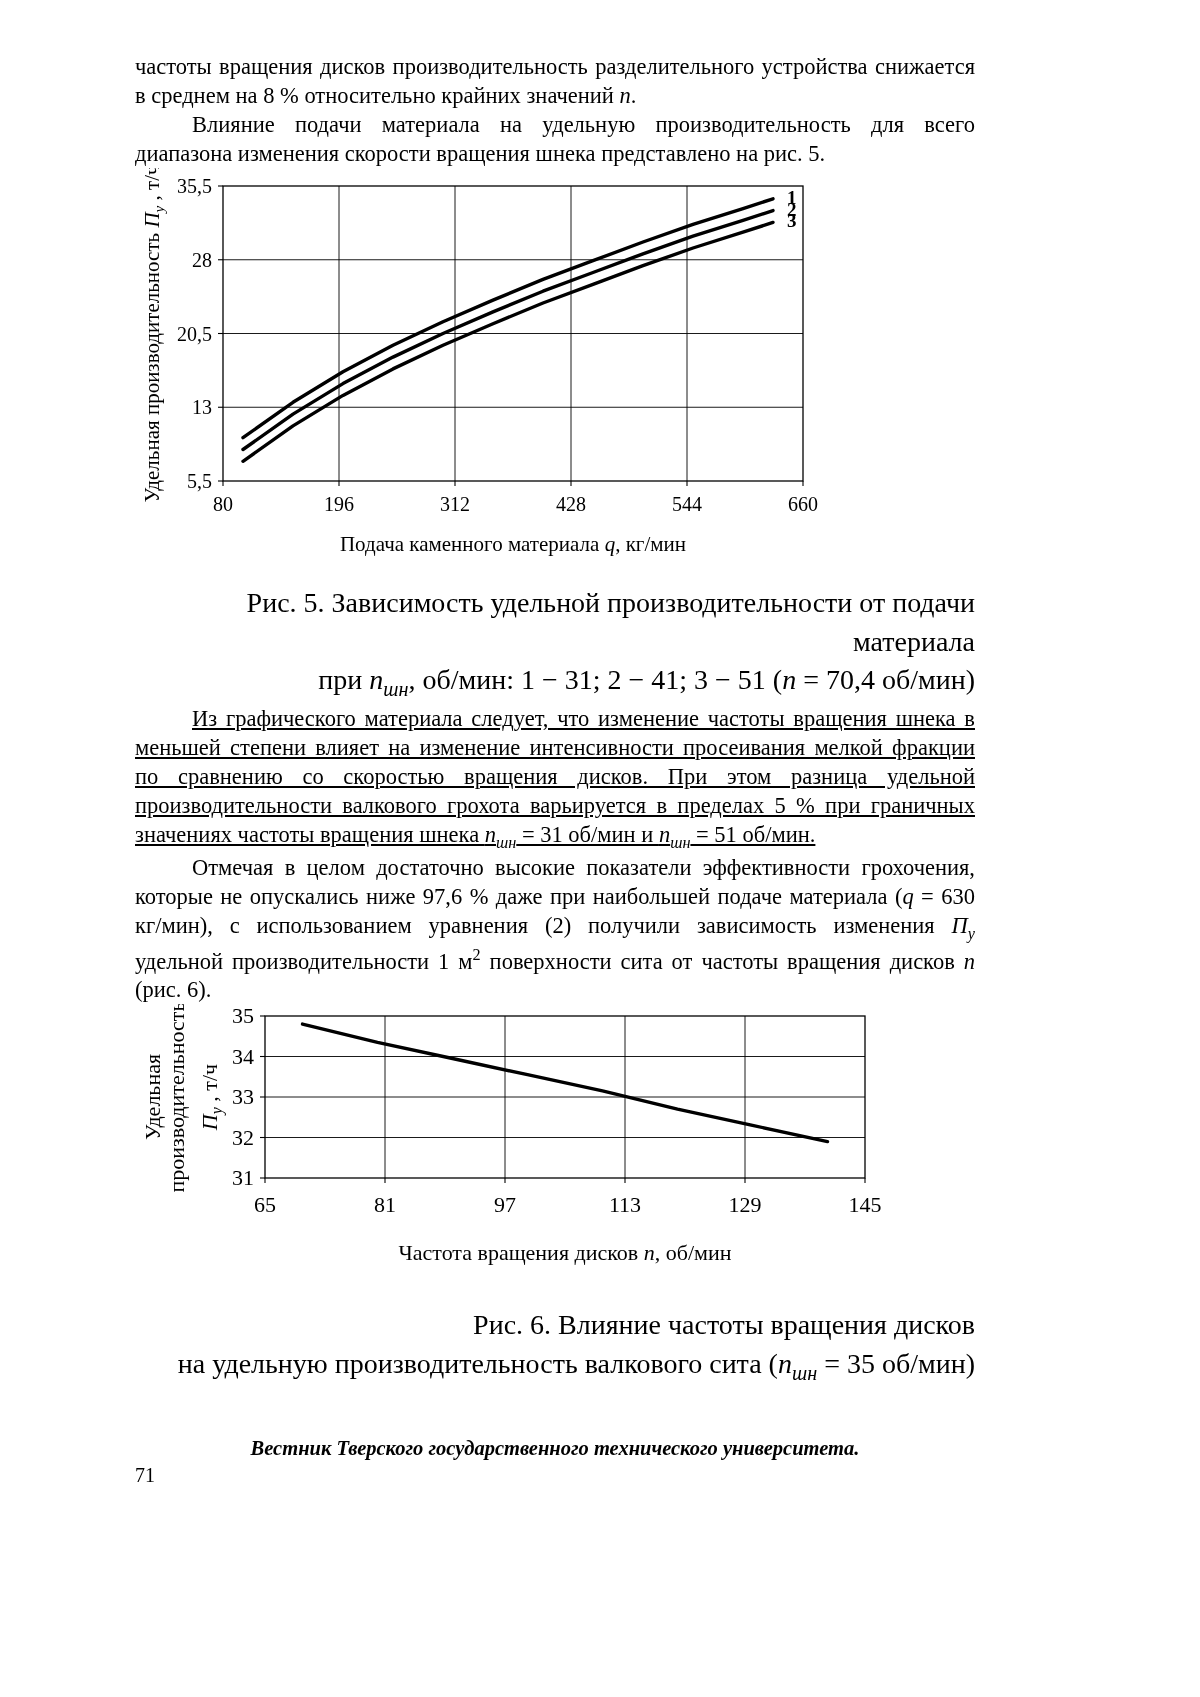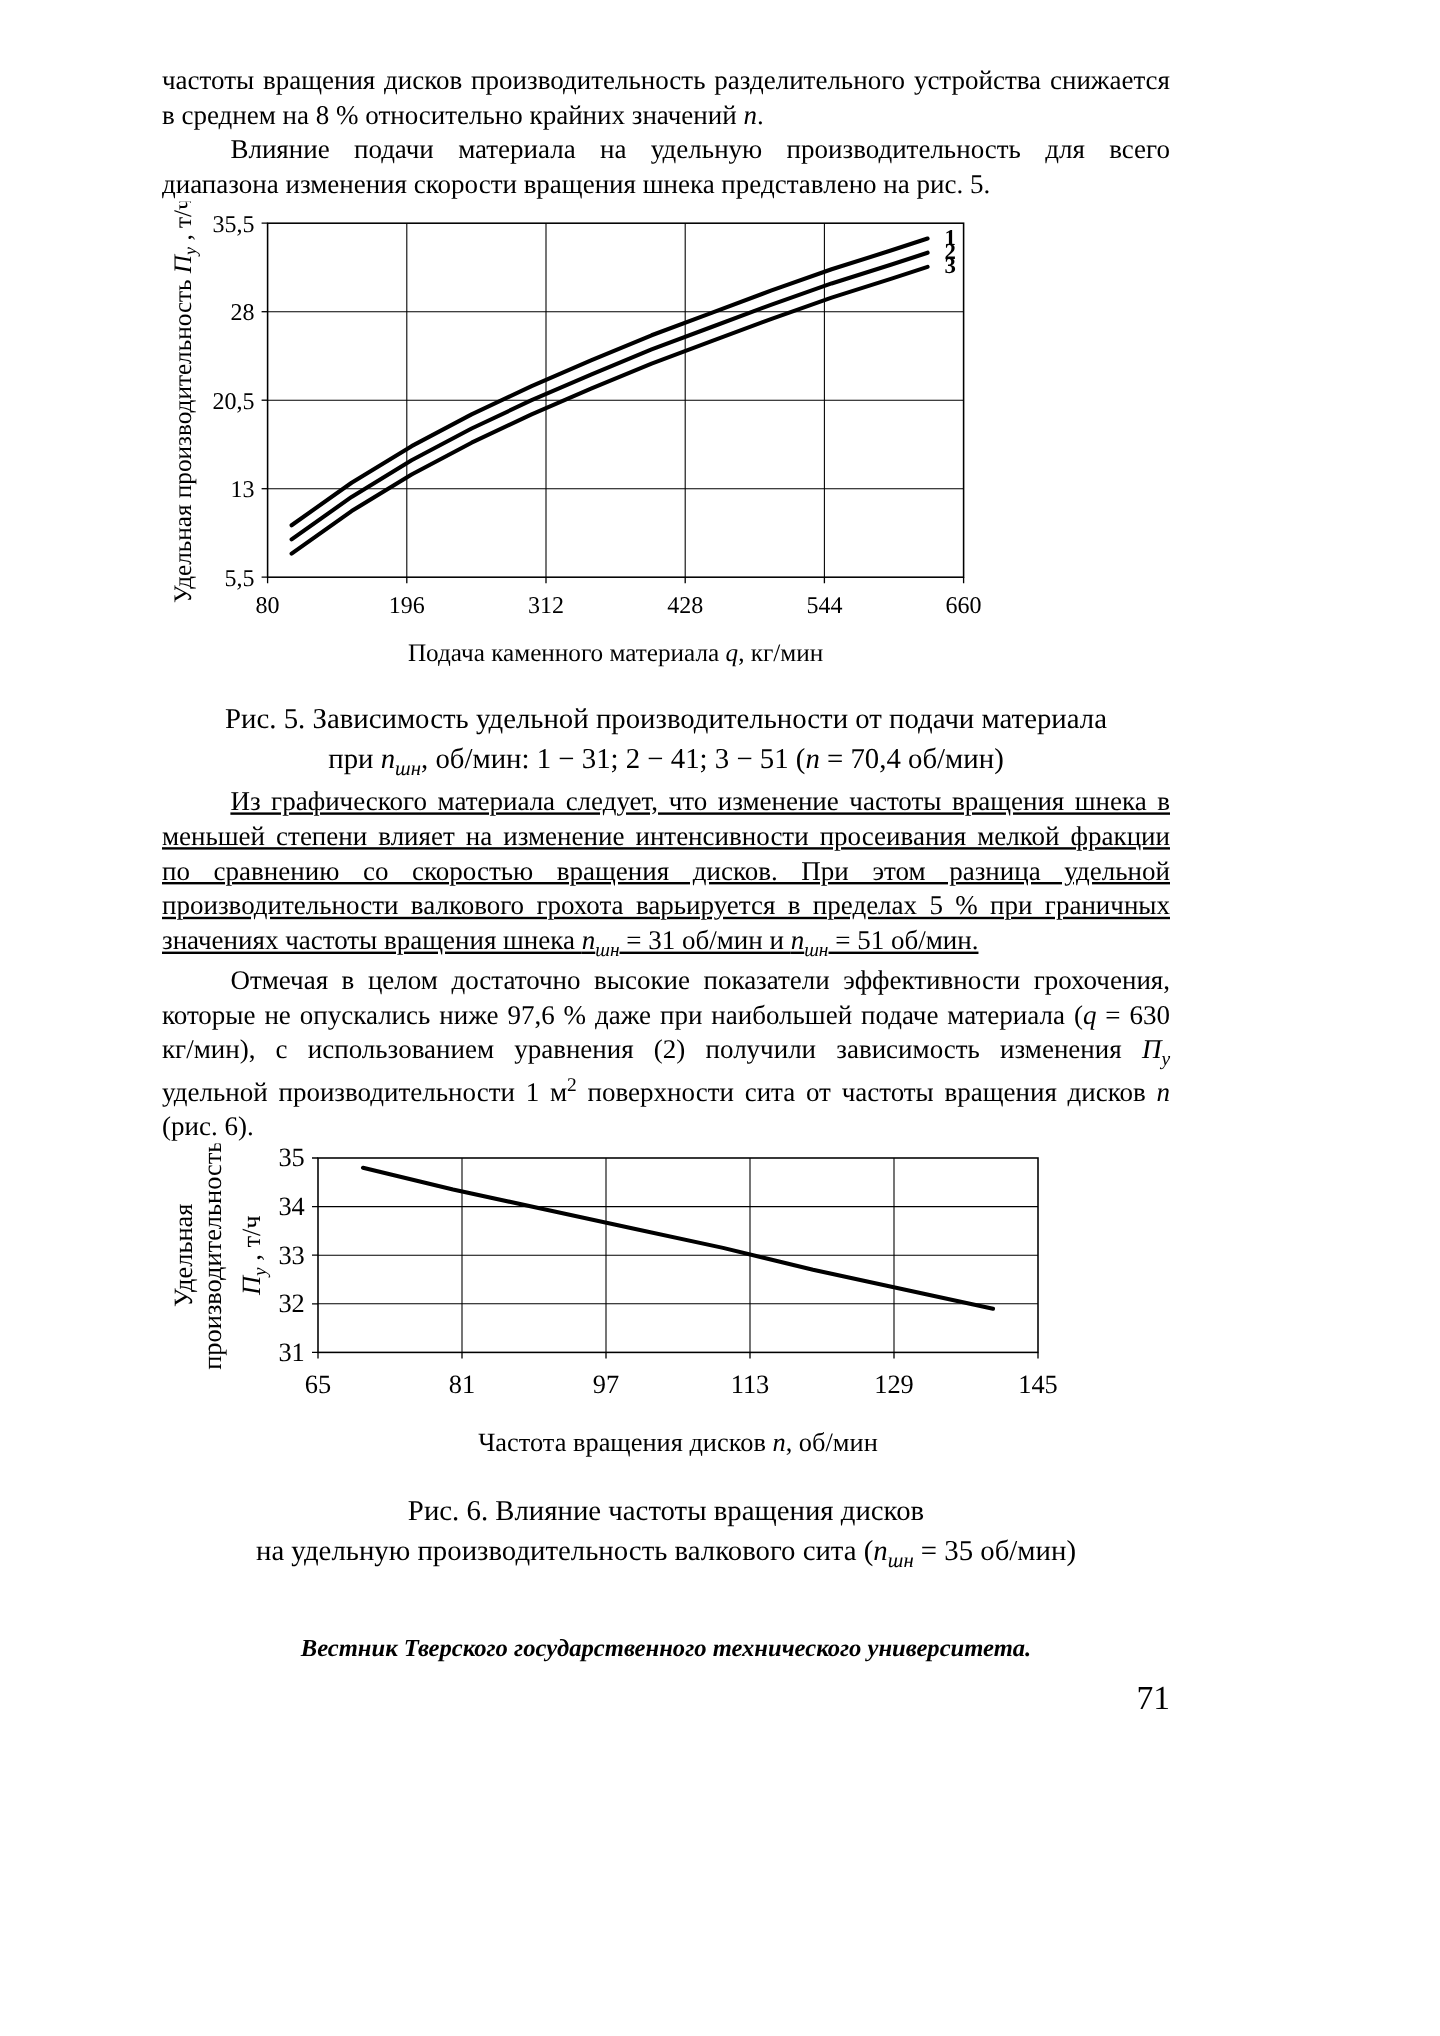--- a/index.html
+++ b/index.html
@@ -15,35 +15,35 @@
     margin: 0; text-indent: 57px;
   }
   p.no-indent { text-indent: 0; }
   .it { font-style: italic; }
   sub { font-size: 0.72em; }
   sup { font-size: 0.72em; }
   figure.fig { margin: 0; padding: 0; }
   .fig5-wrap { margin: 30px 0 0 72px; }
   .fig6-wrap { margin: 38px 0 0 48px; }
   .caption {
-    margin: 18px 0 0 0; text-align: center;
-    font-size: 24px; line-height: 1.38;
+    margin: 18px 0 0 0; text-align: right;
+    font-size: 28px; line-height: 1.38;
   }
-  .caption-6 { margin-top: 23px; }
+  .caption-6 { margin-top: 34px; }
   .cap-line { display: block; }
   .para-after-fig { margin-top: 26px; text-decoration: underline; }
   .footer {
     margin: 46px 0 0 0; width: 840px; margin-left: 135px;
     text-align: center; font-style: italic;
     font-size: 20.5px; line-height: 1.5; font-weight: bold;
   }
   .footer-line { display: block; }
   .page-number {
-    width: 840px; margin-left: 135px; margin-top: 10px;
-    text-align: right; font-size: 28px;
+    width: 840px; margin-left: 135px; margin-top: 0;
+    text-align: left; font-size: 20px;
   }
   .chart-host { line-height: 0; }
 </style>
 </head>
 <body>
 
 <div class="content">
 
   <p class="body-text no-indent"><span>частоты вращения дисков производительность разделительного устройства снижается в среднем на 8 % относительно крайних значений </span><span class="it">n</span><span>.</span></p>
 

